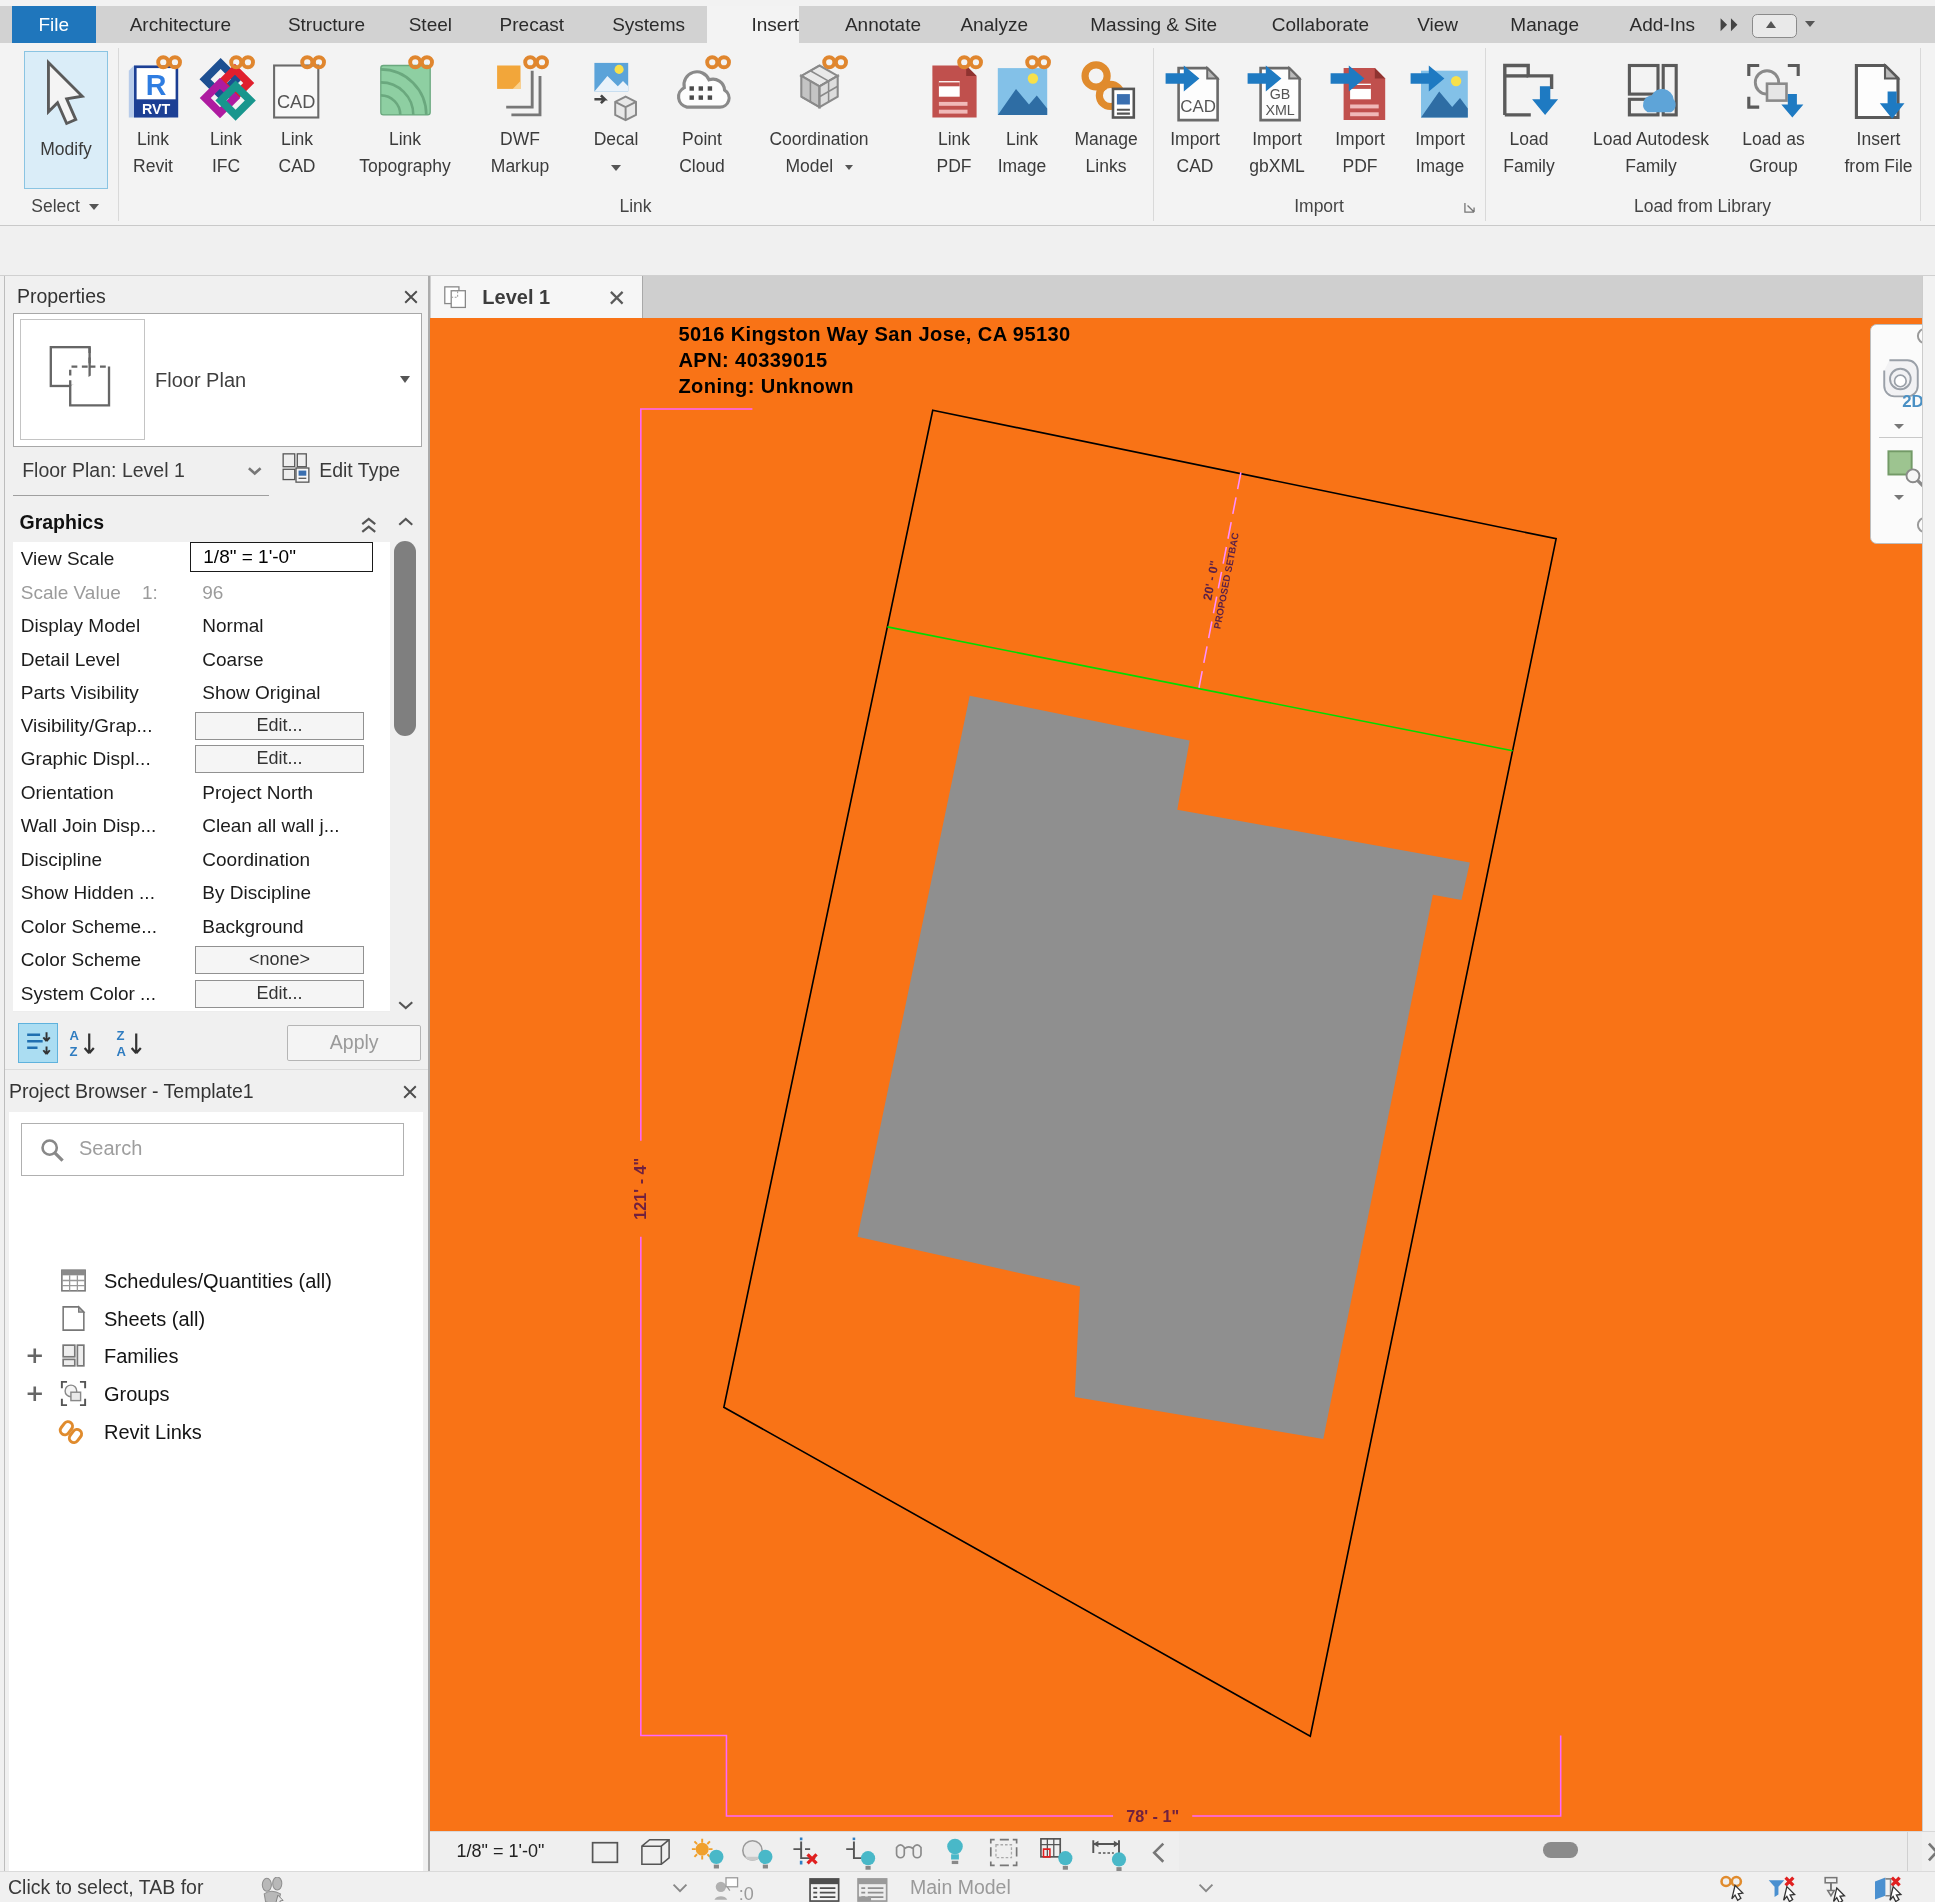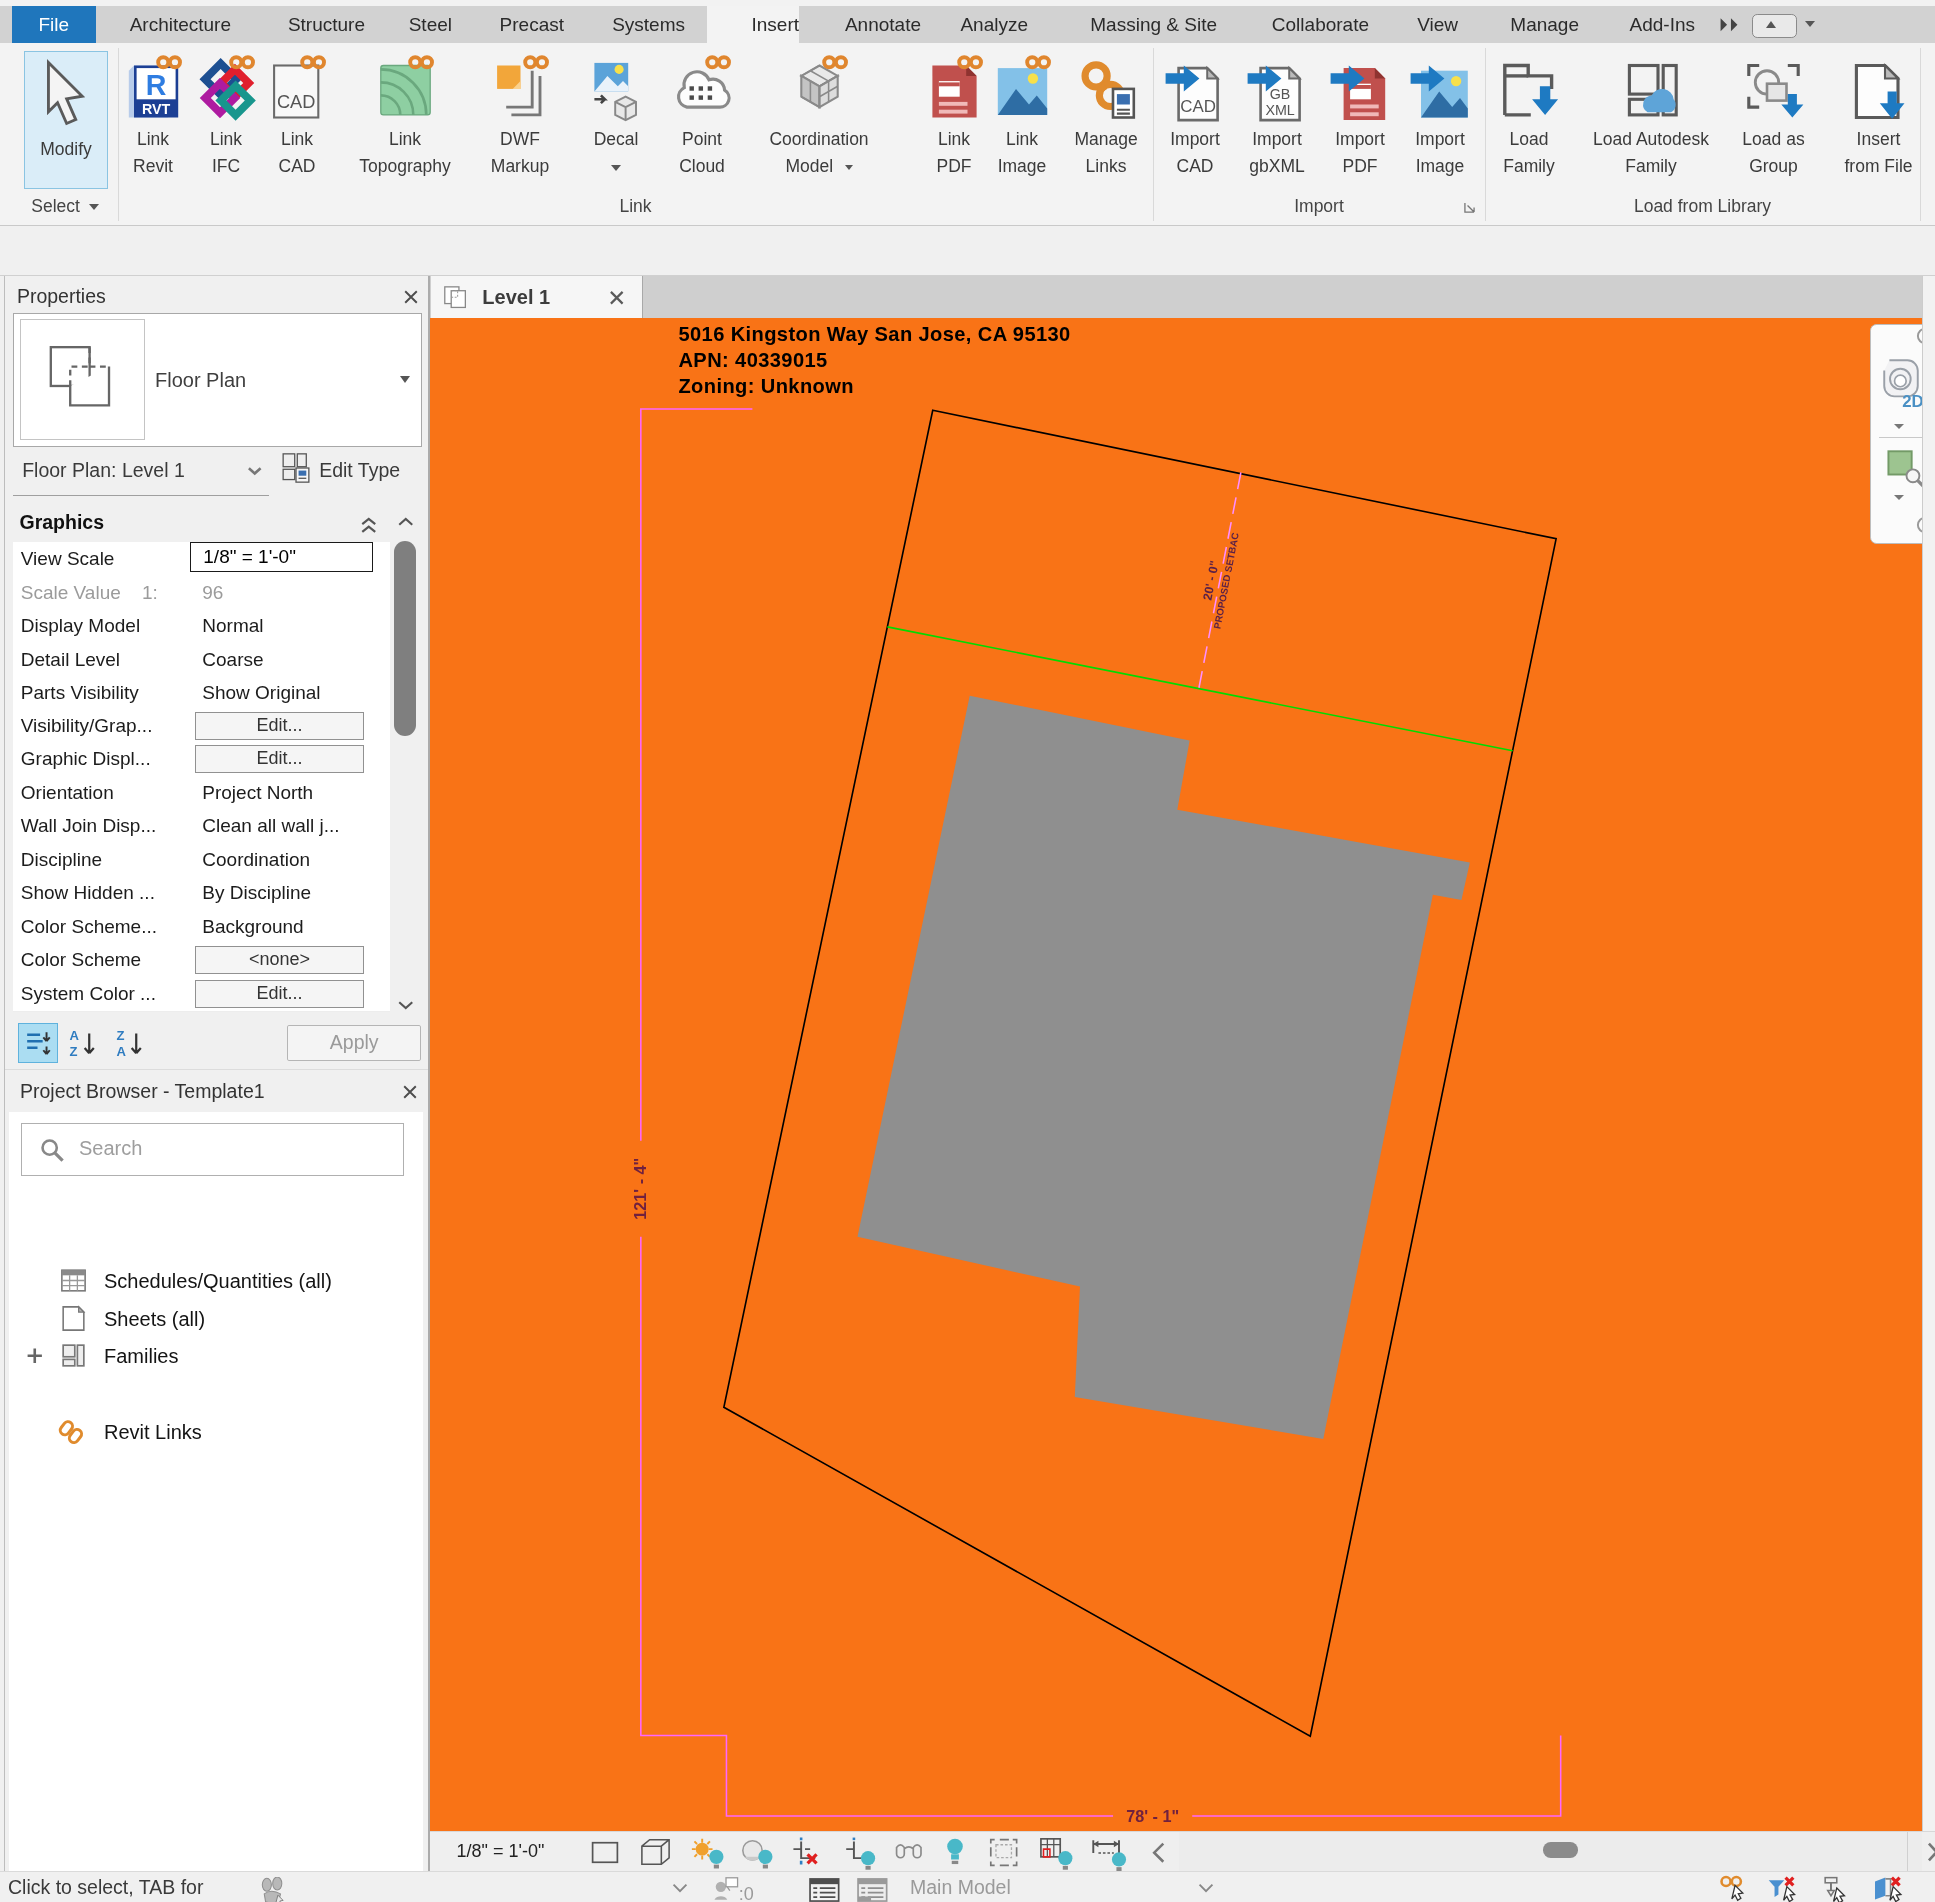--- a/index.html
+++ b/index.html
@@ -502,21 +502,21 @@
       <text x="4" y="20" font-size="20" font-weight="bold" fill="#2f7cc0" font-family="Liberation Sans">Z</text>
       <text x="4" y="44" font-size="20" font-weight="bold" fill="#2f7cc0" font-family="Liberation Sans">A</text>
       <path d="M34 10 V40 m0 0 l-7 -8 m7 8 l7 -8" stroke="#333" stroke-width="3.4" fill="none"></path>
     </svg>
   <div class="abs" style="left:282px;top:749px;width:132px;height:34px;background:#f4f4f4;border:1.3px solid #b5b5b5;border-radius:1.9px;text-align:center;line-height:32px;font-size:19.5px;color:#9a9a9a">Apply</div>
 </div>
 
 <div class="abs" style="left:0px;top:1070px;width:430px;height:801px">
   <div class="abs" style="left:5.2px;top:0;width:423px;height:3.9px;background:#f0f0f0"></div>
   <div class="abs" style="left:5.2px;top:-1.3px;width:423px;height:1.3px;background:#dcdcdc"></div>
-  <div class="ptitle" style="position:absolute;left:20px;top:10.4px">Project Browser - Template1</div>
+  <div class="ptitle" style="position:absolute;left:9px;top:10.4px">Project Browser - Template1</div>
   <svg class="abs" style="left:401px;top:13px" width="18" height="18" viewBox="0 0 28 28">
       <path d="M5 5 L23 23 M23 5 L5 23" stroke="#4d4d4d" stroke-width="3"></path>
     </svg>
   <div class="abs" style="left:9px;top:42px;width:414px;height:789px;background:#fff"></div>
 
   <div class="abs" style="left:21px;top:53px;width:381px;height:51px;background:#fff;border:1.3px solid #b0b0b0">
     <svg class="abs" style="left:15.6px;top:11.7px" width="28.5" height="28.5" viewBox="0 0 44 44">
         <circle cx="18" cy="18" r="11" stroke="#888" stroke-width="4" fill="none"></circle>
         <path d="M26 26 L38 38" stroke="#888" stroke-width="5"></path>
       </svg>
@@ -542,20 +542,31 @@
         <path d="M4 15 h22 M15 4 v22" stroke="#666" stroke-width="4"></path>
       </svg>
     <svg class="ticon" width="31" height="31" viewBox="0 0 48 48">
         <g fill="#eee" stroke="#777" stroke-width="2.6">
           <rect x="8" y="8" width="18" height="18"></rect>
           <rect x="8" y="30" width="18" height="10"></rect>
           <rect x="30" y="8" width="10" height="32"></rect>
         </g>
       </svg>
     <div class="tlab">Families</div>
+  </div>
+  <div class="trow" style="top:305px">
+    <svg class="tplus" viewBox="0 0 30 30">
+        <path d="M4 15 h22 M15 4 v22" stroke="#666" stroke-width="4"></path>
+      </svg>
+    <svg class="ticon" width="31" height="31" viewBox="0 0 48 48">
+        <path d="M14 6 H6 v10 M6 32 v10 h8 M34 6 h8 v10 M42 32 v10 h-8" fill="none" stroke="#555" stroke-width="3"></path>
+        <circle cx="20" cy="20" r="9" fill="#f4f4f4" stroke="#888" stroke-width="2.2"></circle>
+        <rect x="20" y="22" width="15" height="13" fill="#e9e9e9" stroke="#888" stroke-width="2.2"></rect>
+      </svg>
+    <div class="tlab">Groups</div>
   </div>
   <div class="trow" style="top:343px">
     <svg class="ticon" width="31" height="31" viewBox="0 0 48 48">
         <g stroke="#e08b2d" stroke-width="4.6" fill="none">
           <rect x="6" y="8" width="14" height="22" rx="7" transform="rotate(38 13 19)"></rect>
           <rect x="20" y="20" width="14" height="22" rx="7" transform="rotate(38 27 31)"></rect>
         </g>
       </svg>
     <div class="tlab">Revit Links</div>
   </div>

